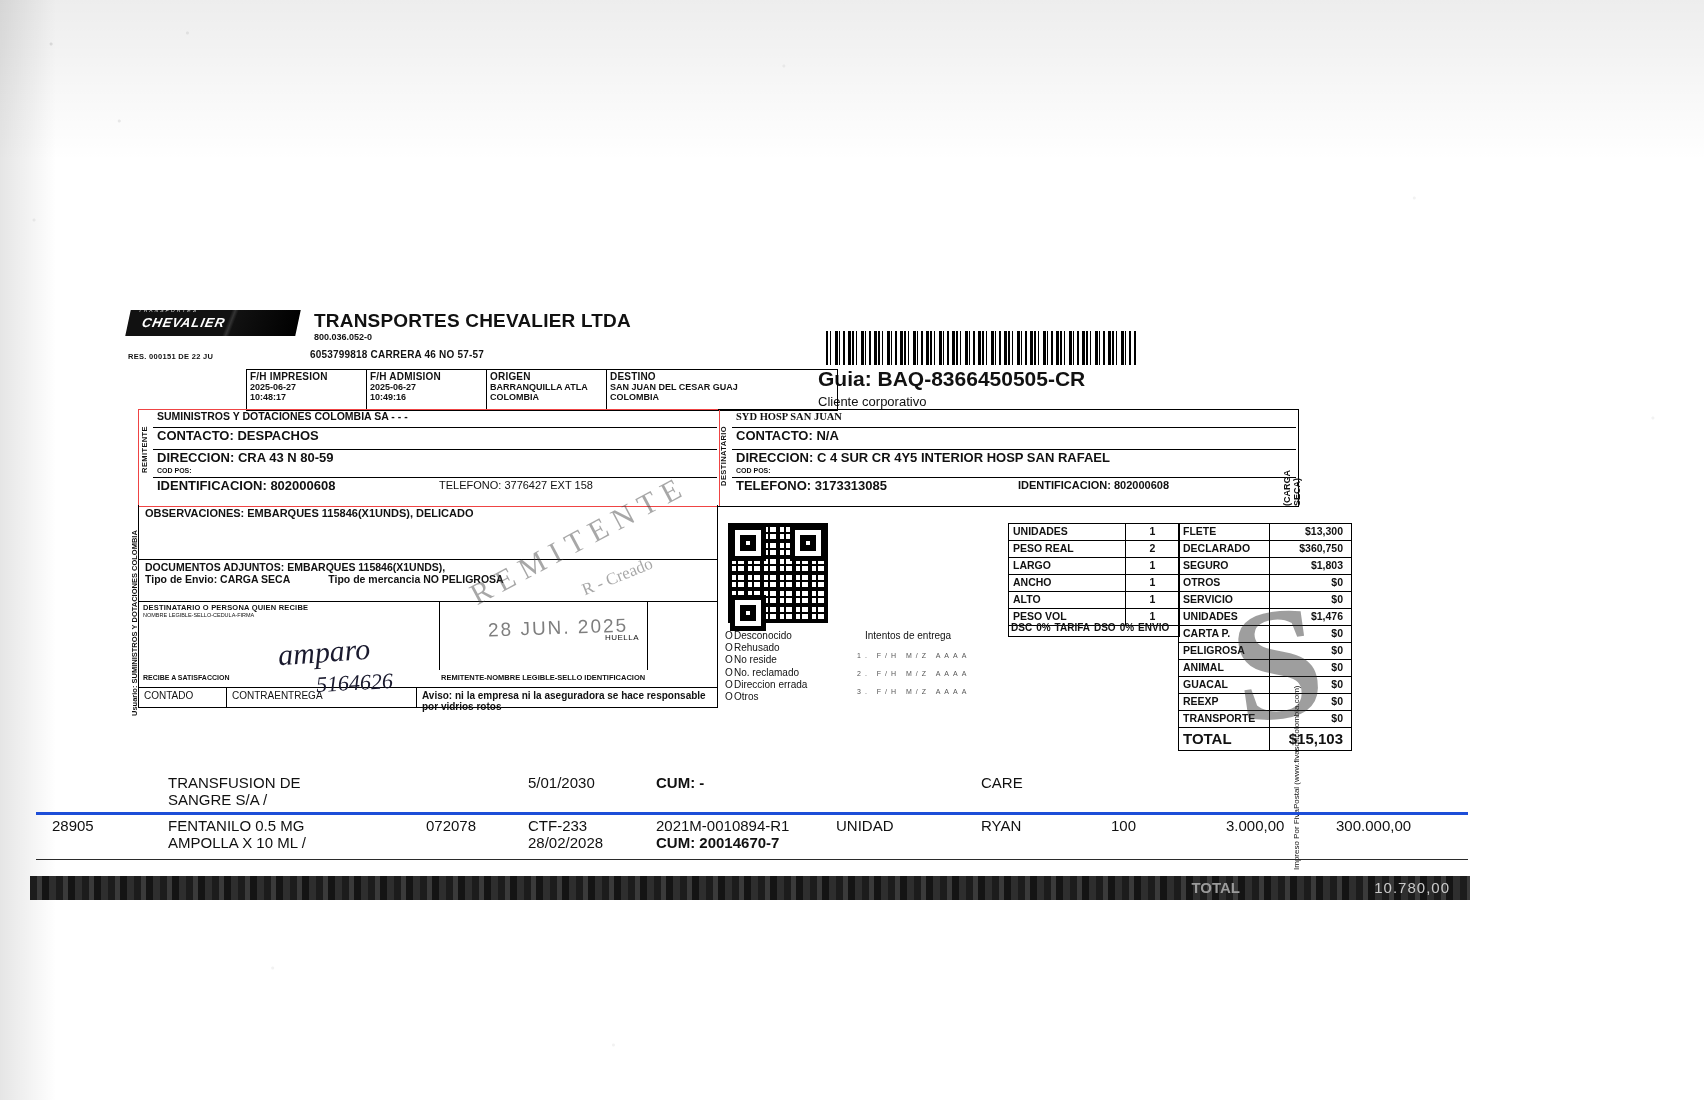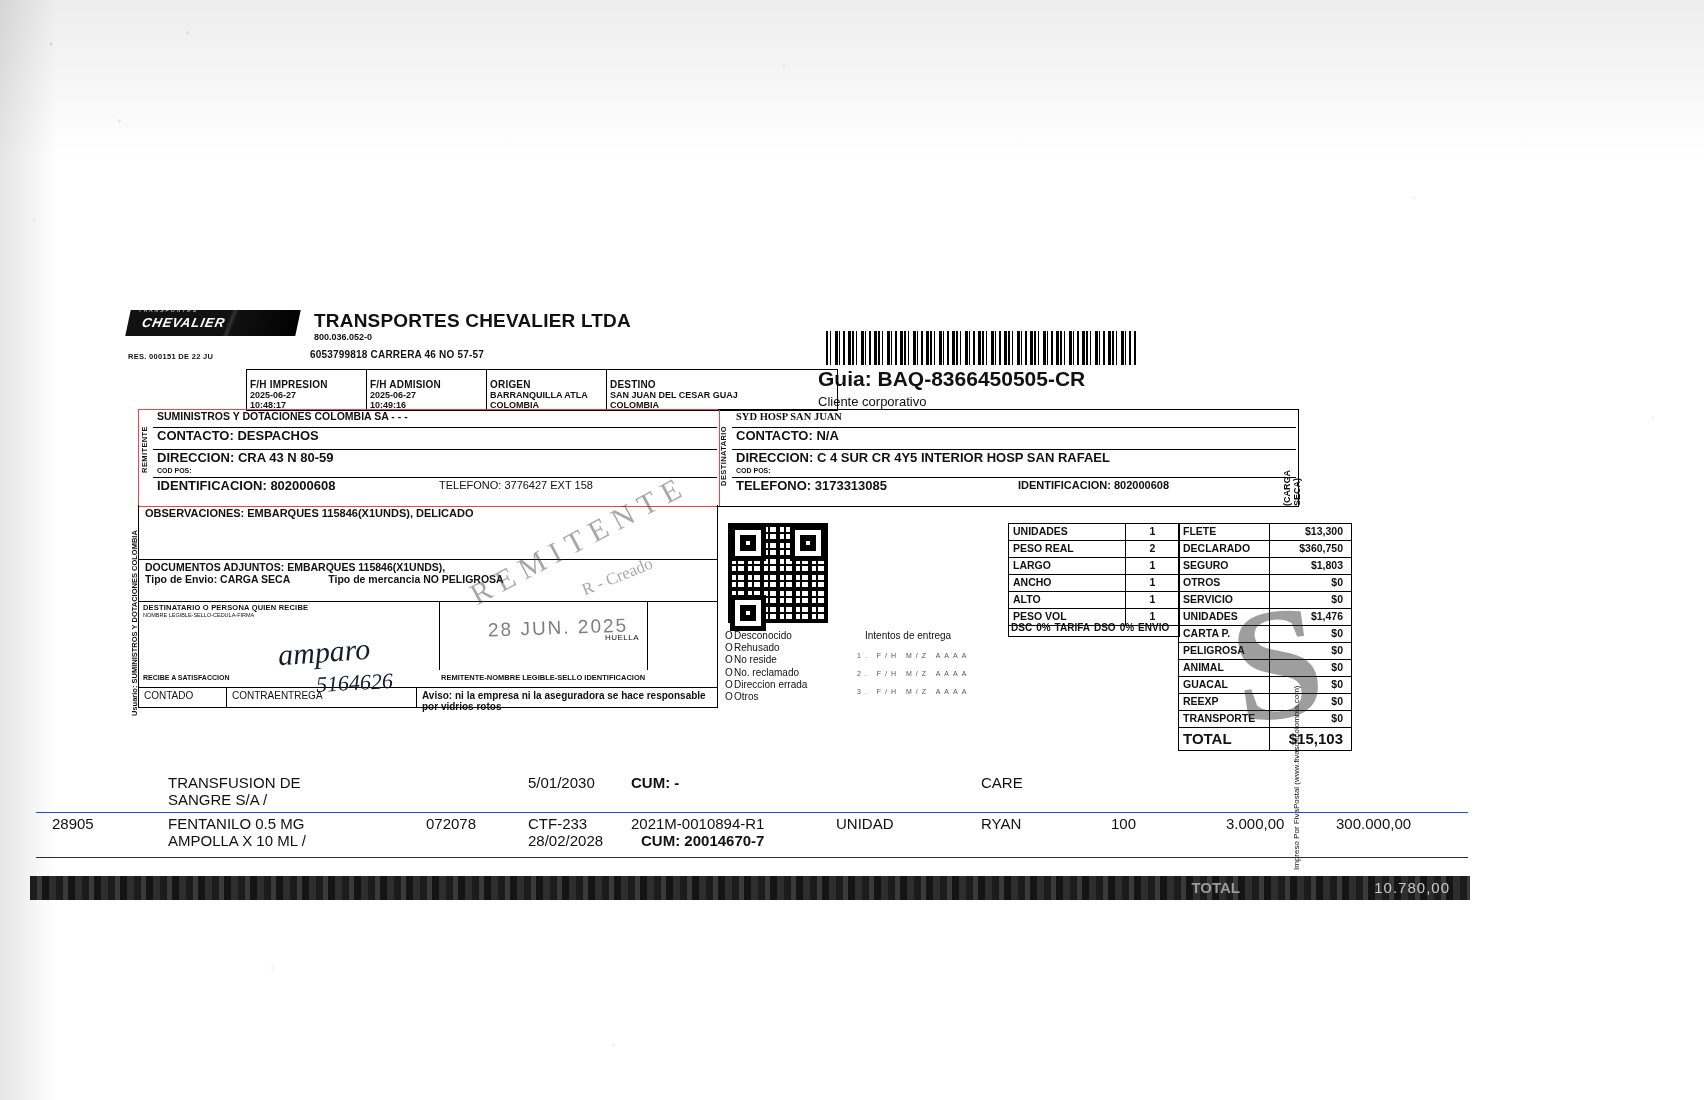--- a/index.html
+++ b/index.html
@@ -120,21 +120,21 @@
     border: 1px solid #000;
     display: flex;
   }
   .hdr .cell {
     border-right: 1px solid #000;
     padding: 1px 3px;
     box-sizing: border-box;
     overflow: hidden;
   }
   .hdr .cell:last-child { border-right: none; }
-  .hdr .cell .t { font-size: 10px; font-weight: bold; letter-spacing: .2px; margin-top: 8px; }
+  .hdr .cell .t { font-size: 10px; font-weight: bold; letter-spacing: .2px; }
   .hdr .cell .v { font-size: 9px; font-weight: bold; }
   .hdr .c1 { width: 120px; }
   .hdr .c2 { width: 120px; }
   .hdr .c3 { width: 120px; }
   .hdr .c4 { width: 230px; }
 
   
   .rem-box {
     position: absolute; left: 10px; top: 104px;
     width: 580px; height: 96px;
@@ -396,28 +396,28 @@
     left: 36px;
     top: 772px;
     width: 1432px;
     font-size: 15px;
   }
   .irow {
     position: relative;
     height: 44px;
     border-bottom: 1px solid #2b2b2b;
   }
-  .irow.first { border-top: 1px solid #1d4ed8; border-bottom: 1px solid #2b2b2b; }
+  .irow.first { border-top: 3px solid #1d4ed8; border-bottom: 1px solid #2b2b2b; }
   .icell { position: absolute; top: 2px; }
   .l2 { display: block; }
   .c-code { left: 16px; }
   .c-desc { left: 132px; }
   .c-lot  { left: 390px; }
   .c-ctf  { left: 492px; }
-  .c-reg  { left: 595px; text-align: right; }
+  .c-reg  { left: 620px; }
   .c-unit { left: 800px; }
   .c-lab  { left: 945px; }
   .c-qty  { left: 1075px; }
   .c-pu   { left: 1190px; }
   .c-tot  { left: 1300px; }
 
   .row0 { height: 40px; border: none; }
 
   
   .dark-band {

